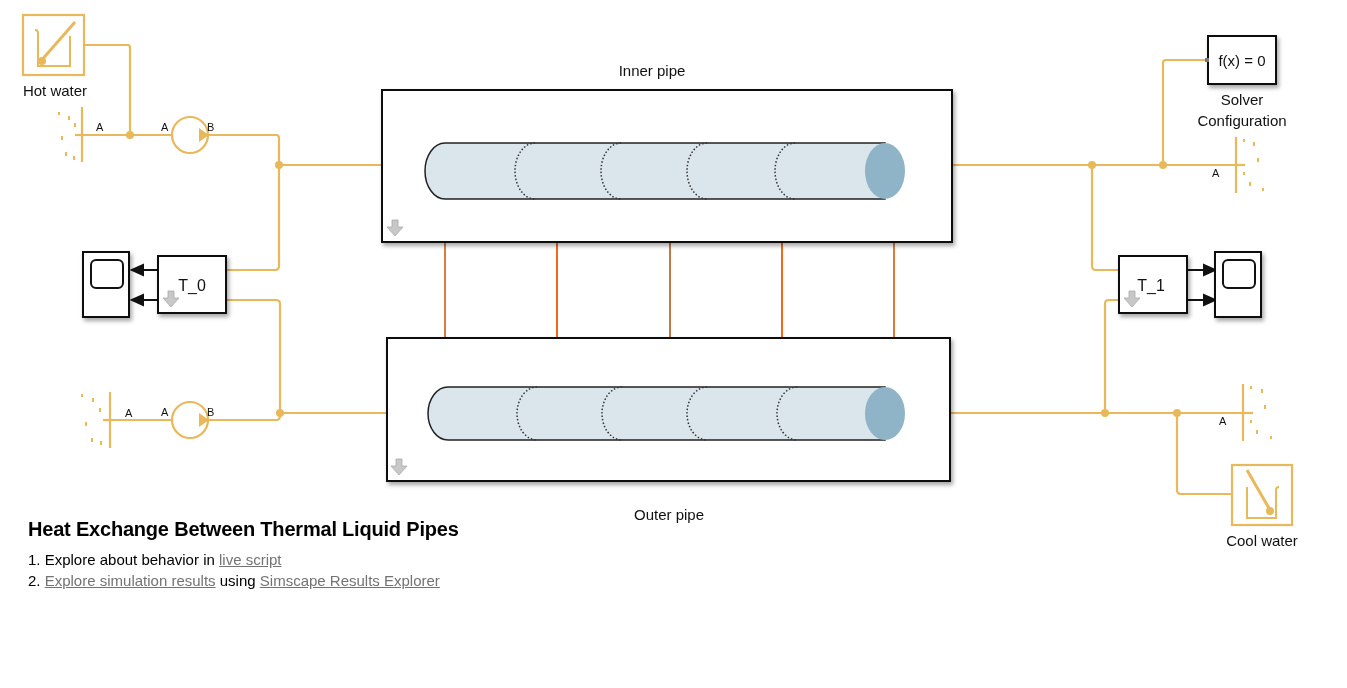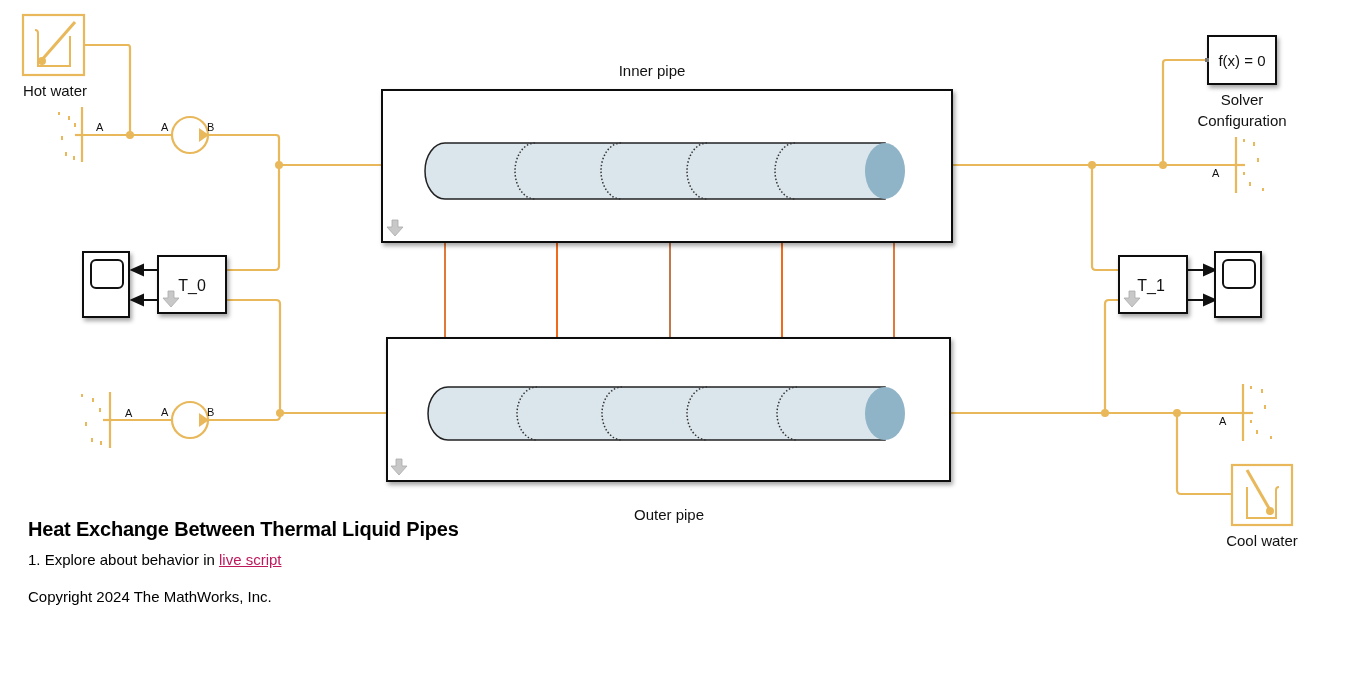--- a/index.html
+++ b/index.html
@@ -3,21 +3,21 @@
 <meta charset="utf-8">
 <style>
   html, body { margin: 0; padding: 0; background: #ffffff; }
   body { width: 1347px; height: 688px; position: relative; overflow: hidden;
          font-family: "Liberation Sans", sans-serif; color: #000; }
   #canvas { position: absolute; left: 0; top: 0; }
   .lbl { font-family: "Liberation Sans", sans-serif; fill: #111; }
   .annot { position: absolute; left: 28px; top: 518px; font-family: "Liberation Sans", sans-serif; }
   .annot h1 { font-size: 20px; font-weight: bold; margin: 0 0 8px 0; letter-spacing: -0.2px; text-align: right; }
   .annot ol { list-style: none; margin: 0; padding: 0; font-size: 15px; line-height: 21px; }
-  .annot a { color: #be185d; text-decoration: underline; cursor: pointer; }
+  .annot a { color: #737373; text-decoration: underline; cursor: pointer; }
   .annot .copy { font-size: 15px; margin-top: 18px; }
 </style>
 </head>
 <body>
 
 <svg id="canvas" width="1347" height="688" viewBox="0 0 1347 688" xmlns="http://www.w3.org/2000/svg">
   <defs>
     <filter id="shadow" x="-10%" y="-10%" width="130%" height="140%">
       <feDropShadow dx="2" dy="3" stdDeviation="2" flood-color="#000" flood-opacity="0.35"></feDropShadow>
     </filter>
@@ -223,15 +223,17 @@
     <text class="lbl" x="669" y="520" font-size="15" text-anchor="middle">Outer pipe</text>
   </g>
 </svg>
 
 <div class="annot">
   <h1>Heat Exchange Between Thermal Liquid Pipes</h1>
   <ol>
     <li>
       <span>1. </span><span>Explore about behavior in </span><a>live script</a>
     </li>
+    <li>
+      <span>2. </span><a>Explore simulation results</a><span style="white-space:pre"> using </span><a>Simscape Results Explorer</a>
+    </li>
   </ol>
-  <div class="copy">Copyright 2024 The MathWorks, Inc.</div>
 </div>
 
 </body></html>

